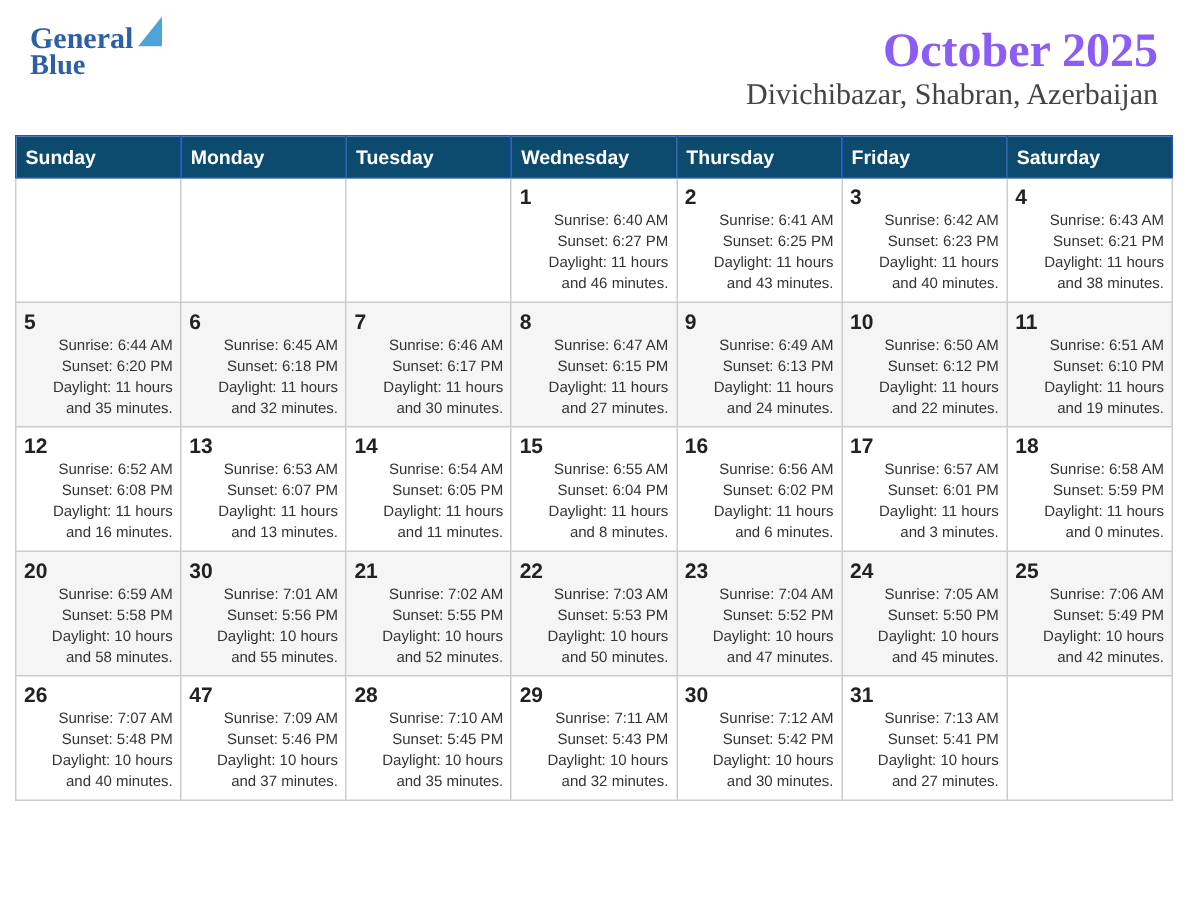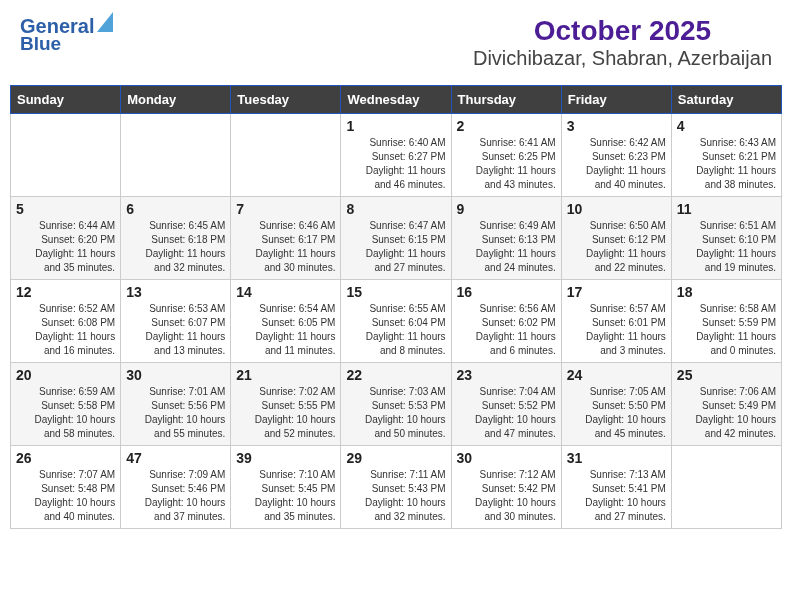--- a/index.html
+++ b/index.html
@@ -9,51 +9,51 @@
       width: 792px;
       min-height: 612px;
       padding: 10px;
     }
     .header {
       display: flex;
       justify-content: space-between;
       align-items: flex-start;
       margin-bottom: 10px;
       padding: 5px 10px;
+      font-family: Liberation Serif, serif;
     }
     .logo {
       display: flex;
       align-items: center;
     }
     .logo-text {
       font-size: 22px;
       font-weight: bold;
       color: #2c5fa8;
       line-height: 1.1;
     }
     .title-block {
       text-align: right;
     }
     .month-title {
-      font-size: 28px;
-      font-weight: bold;
-      color: #4c1d95;
-      text-align: center;
+      font-size: 32px;
+      font-weight: bold;
+      color: #8b5cf6;
     }
     .location {
       font-size: 20px;
       color: #444;
     }
     .calendar-table {
       width: 100%;
       border-collapse: collapse;
       border: 1px solid #ccc;
     }
     .calendar-table th {
-      background-color: #404040;
+      background-color: #0c4a6e;
       color: #fff;
       font-size: 13px;
       font-weight: bold;
       text-align: left;
       padding: 6px 6px;
       border: 1px solid #2255bb;
     }
     .calendar-table td {
       vertical-align: top;
       width: 110px;
@@ -233,21 +233,21 @@
       <tr>
         <td>
           <span class="day-number">26</span>
           <div class="cell-content">Sunrise: 7:07 AM<br>Sunset: 5:48 PM<br>Daylight: 10 hours and 40 minutes.</div>
         </td>
         <td>
           <span class="day-number">47</span>
           <div class="cell-content">Sunrise: 7:09 AM<br>Sunset: 5:46 PM<br>Daylight: 10 hours and 37 minutes.</div>
         </td>
         <td>
-          <span class="day-number">39</span>
+          <span class="day-number">28</span>
           <div class="cell-content">Sunrise: 7:10 AM<br>Sunset: 5:45 PM<br>Daylight: 10 hours and 35 minutes.</div>
         </td>
         <td>
           <span class="day-number">29</span>
           <div class="cell-content">Sunrise: 7:11 AM<br>Sunset: 5:43 PM<br>Daylight: 10 hours and 32 minutes.</div>
         </td>
         <td>
           <span class="day-number">30</span>
           <div class="cell-content">Sunrise: 7:12 AM<br>Sunset: 5:42 PM<br>Daylight: 10 hours and 30 minutes.</div>
         </td>

